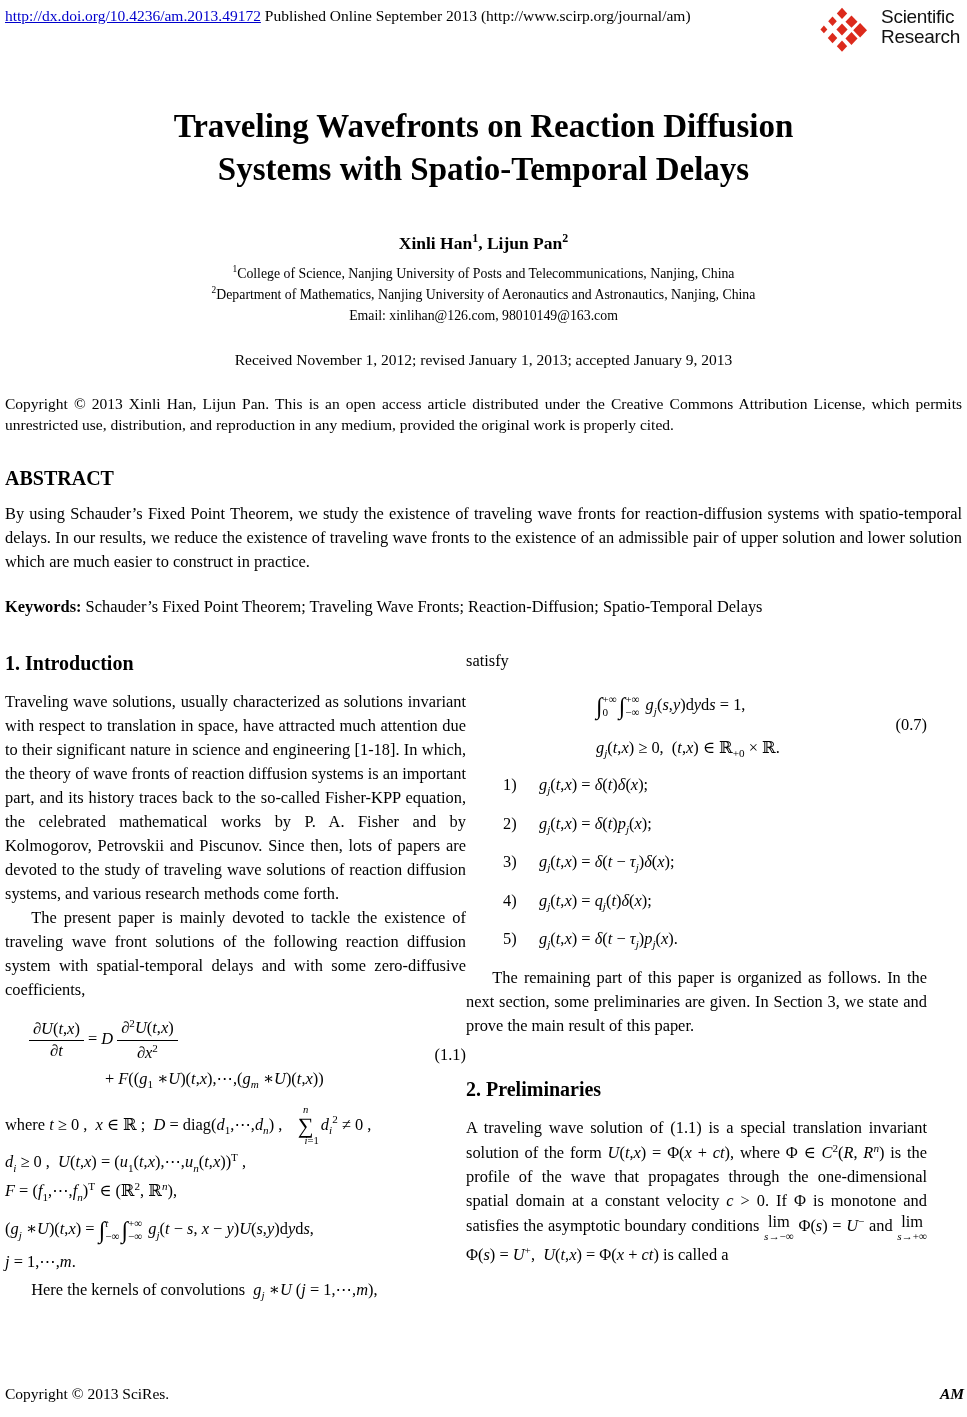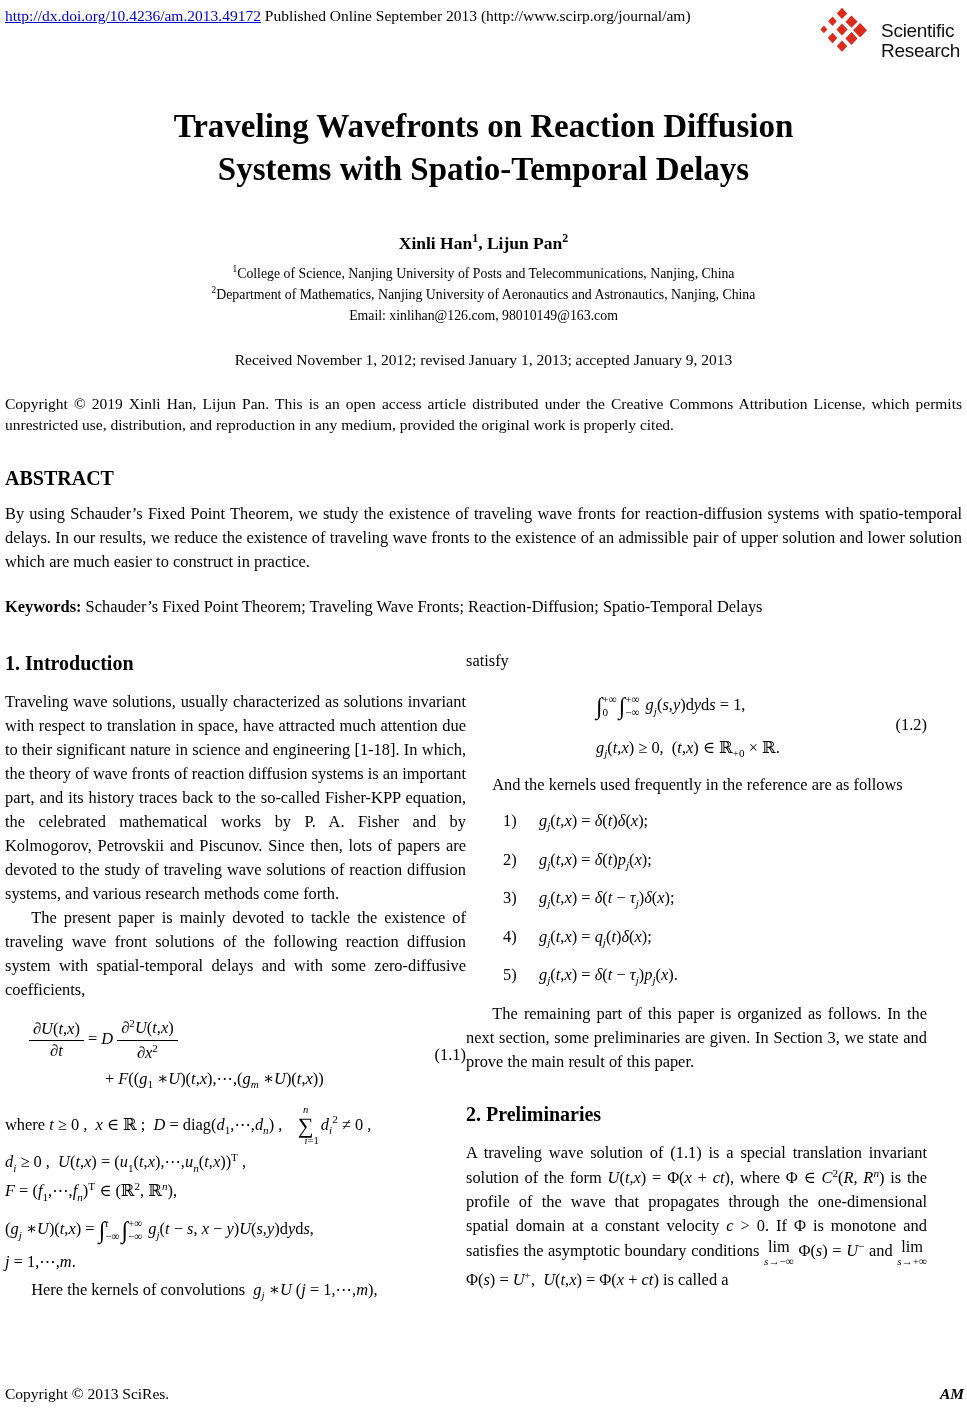--- a/index.html
+++ b/index.html
@@ -8,38 +8,38 @@
     padding:6px 5px 0 5px; overflow:hidden; background:#ffffff; color:#000;
     font-family:"Liberation Serif","DejaVu Serif",serif;
   }
   
   .header{display:flex; justify-content:space-between; align-items:flex-start;}
   .h-left{font-size:16px; line-height:1.3;}
   .journal-italic{font-weight:bold; font-style:italic;}
   .journal-rest{font-weight:bold;}
   .doi-line{font-size:15.5px;}
   .doi-link{color:#0000CC; text-decoration:underline; cursor:pointer;}
-  .logo{display:flex; align-items:flex-end; gap:13px; margin-top:1px; margin-right:2px;}
+  .logo{display:flex; align-items:flex-start; gap:13px; margin-top:1px; margin-right:2px;}
   .logo-text{font-family:"Liberation Sans","DejaVu Sans",sans-serif; font-size:19px; line-height:1.05; color:#111; letter-spacing:-0.3px;}
   
   .title{text-align:center; font-size:33px; font-weight:bold; line-height:1.3; margin:44px auto 0; max-width:730px;}
   .authors{text-align:center; font-size:17.5px; font-weight:bold; margin-top:40px;}
   .affil{text-align:center; font-size:13.8px; margin-top:2px; line-height:1.38;}
   .affil-first{margin-top:9px;}
   .received{text-align:center; font-size:15.5px; margin-top:26px;}
   .copyright-notice{font-size:15.5px; margin-top:24px; line-height:1.36; text-align:justify;}
   .abstract-h{font-size:20px; font-weight:bold; margin-top:32px;}
   .abstract-body{font-size:16.4px; margin-top:12px; line-height:1.46; text-align:justify;}
   .keywords{font-size:16.4px; margin-top:22px; line-height:1.4;}
   .kw-label{font-weight:bold;}
   
   .columns{display:flex; margin-top:30px;}
   .col{width:461px; font-size:16.4px; line-height:1.46; text-align:justify;}
   h2.sec{font-size:20px; font-weight:bold; margin:0 0 12px 0; text-align:left;}
-  h2.sec2{margin-top:26px;}
+  h2.sec2{margin-top:37px;}
   .col p{margin:0;}
   .indent{text-indent:1.6em;}
   
   .eqblock{position:relative; margin:16px 0 12px 0; text-align:left;}
   .eqlabel{position:absolute; right:0; top:50%; transform:translateY(-50%); font-style:normal;}
   .eqline1{padding-left:24px;}
   .eqline2{padding-left:100px; margin-top:4px;}
   .eq12line{padding-left:130px;}
   .mathline{margin:2px 0; text-align:left;}
   .frac{display:inline-block; vertical-align:middle; text-align:center; line-height:1.15;}
@@ -99,21 +99,21 @@
 
   <div class="title">Traveling Wavefronts on Reaction Diffusion Systems with Spatio-Temporal Delays</div>
 
   <div class="authors">Xinli Han<sup>1</sup>, Lijun Pan<sup>2</sup></div>
   <div class="affil affil-first"><sup>1</sup>College of Science, Nanjing University of Posts and Telecommunications, Nanjing, China</div>
   <div class="affil"><sup>2</sup>Department of Mathematics, Nanjing University of Aeronautics and Astronautics, Nanjing, China</div>
   <div class="affil">Email: xinlihan@126.com, 98010149@163.com</div>
 
   <div class="received">Received November 1, 2012; revised January 1, 2013; accepted January 9, 2013</div>
 
-  <div class="copyright-notice">Copyright © 2019 Xinli Han, Lijun Pan. This is an open access article distributed under the Creative Commons Attribution License, which permits unrestricted use, distribution, and reproduction in any medium, provided the original work is properly cited.</div>
+  <div class="copyright-notice">Copyright © 2013 Xinli Han, Lijun Pan. This is an open access article distributed under the Creative Commons Attribution License, which permits unrestricted use, distribution, and reproduction in any medium, provided the original work is properly cited.</div>
 
   <div class="abstract-h">ABSTRACT</div>
   <div class="abstract-body">By using Schauder’s Fixed Point Theorem, we study the existence of traveling wave fronts for reaction-diffusion systems with spatio-temporal delays. In our results, we reduce the existence of traveling wave fronts to the existence of an admissible pair of upper solution and lower solution which are much easier to construct in practice.</div>
 
   <div class="keywords"><span class="kw-label">Keywords:</span><span> Schauder’s Fixed Point Theorem; Traveling Wave Fronts; Reaction-Diffusion; Spatio-Temporal Delays</span></div>
 
   <div class="columns">
 
     <div class="col">
       <h2 class="sec">1. Introduction</h2>
@@ -133,24 +133,23 @@
       <div class="mathline"><i>j</i> = 1,⋯,<i>m</i>.</div>
       <p class="indent" style="margin-top:4px;">Here the kernels of convolutions &nbsp;<i>g</i><sub><i>j</i></sub> ∗<i>U</i> (<i>j</i> = 1,⋯,<i>m</i>),</p>
     </div>
 
     <div class="col">
       <p class="satisfy">satisfy</p>
 
       <div class="eqblock">
         <div class="eq12line"><span class="int">∫</span><span class="il"><span class="t">+∞</span><span class="b">0</span></span><span class="int">∫</span><span class="il"><span class="t">+∞</span><span class="b">−∞</span></span> <i>g</i><sub><i>j</i></sub>(<i>s</i>,<i>y</i>)d<i>y</i>d<i>s</i> = 1,</div>
         <div class="eq12line" style="margin-top:12px;"><i>g</i><sub><i>j</i></sub>(<i>t</i>,<i>x</i>) ≥ 0, &nbsp;(<i>t</i>,<i>x</i>) ∈ ℝ<sub>+0</sub> × ℝ.</div>
-        <span class="eqlabel">(1.2)</span>
+        <span class="eqlabel">(0.7)</span>
       </div>
 
-      <p class="indent" style="margin-bottom:12px;">And the kernels used frequently in the reference are as follows</p>
 
       <div class="kitem"><span class="knum">1)</span><span><i>g</i><sub><i>j</i></sub>(<i>t</i>,<i>x</i>) = <i>δ</i>(<i>t</i>)<i>δ</i>(<i>x</i>);</span></div>
       <div class="kitem"><span class="knum">2)</span><span><i>g</i><sub><i>j</i></sub>(<i>t</i>,<i>x</i>) = <i>δ</i>(<i>t</i>)<i>p</i><sub><i>j</i></sub>(<i>x</i>);</span></div>
       <div class="kitem"><span class="knum">3)</span><span><i>g</i><sub><i>j</i></sub>(<i>t</i>,<i>x</i>) = <i>δ</i>(<i>t</i> − <i>τ</i><sub><i>j</i></sub>)<i>δ</i>(<i>x</i>);</span></div>
       <div class="kitem"><span class="knum">4)</span><span><i>g</i><sub><i>j</i></sub>(<i>t</i>,<i>x</i>) = <i>q</i><sub><i>j</i></sub>(<i>t</i>)<i>δ</i>(<i>x</i>);</span></div>
       <div class="kitem"><span class="knum">5)</span><span><i>g</i><sub><i>j</i></sub>(<i>t</i>,<i>x</i>) = <i>δ</i>(<i>t</i> − <i>τ</i><sub><i>j</i></sub>)<i>p</i><sub><i>j</i></sub>(<i>x</i>).</span></div>
 
       <p class="indent" style="margin-top:4px;">The remaining part of this paper is organized as follows. In the next section, some preliminaries are given. In Section 3, we state and prove the main result of this paper.</p>
 
       <h2 class="sec sec2">2. Preliminaries</h2>

